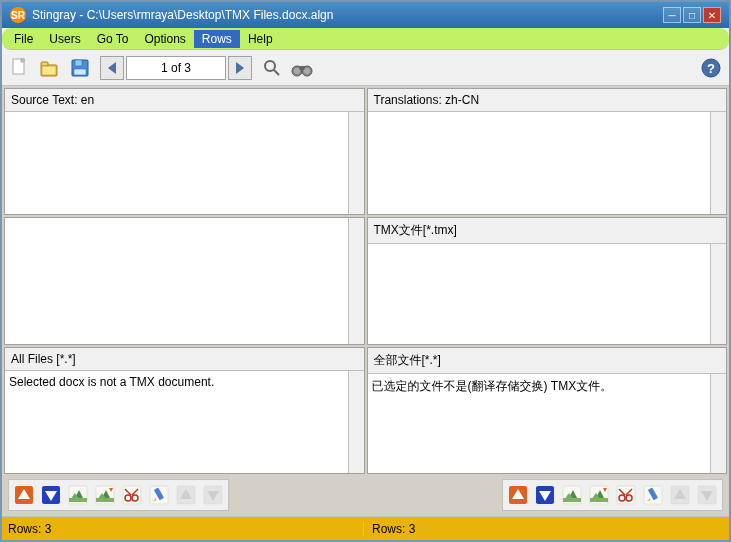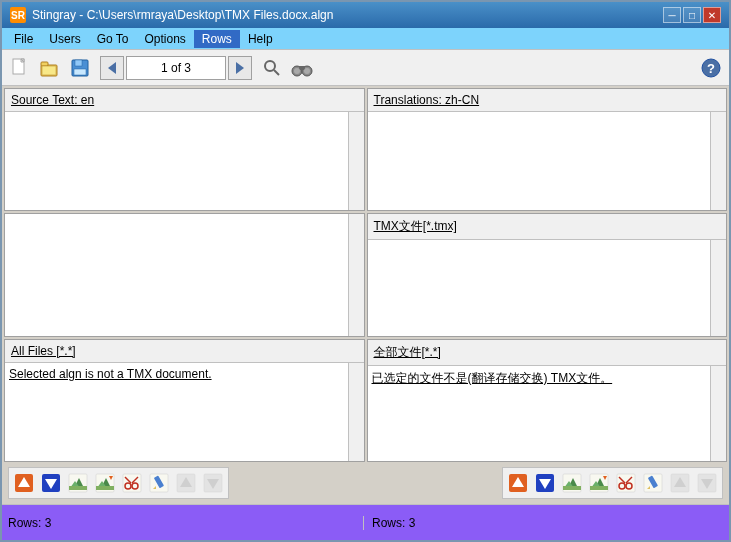--- a/index.html
+++ b/index.html
@@ -30,21 +30,21 @@
     }
     .titlebar-left {
       display: flex;
       align-items: center;
       gap: 6px;
     }
     .titlebar-icon {
       width: 16px;
       height: 16px;
       background: #ff8c00;
-      border-radius: 2px;
+      border-radius: 8px;
       display: flex;
       align-items: center;
       justify-content: center;
       font-size: 10px;
       color: white;
       font-weight: bold;
     }
     .titlebar-text {
       font-size: 12px;
       font-weight: normal;
@@ -61,26 +61,27 @@
       cursor: pointer;
       display: flex;
       align-items: center;
       justify-content: center;
       font-size: 10px;
       color: white;
       background: rgba(255,255,255,0.1);
     }
     .titlebar-btn.close { background: #c0392b; }
     .menubar {
-      background: #7dd3fc;
+      background: #bef264;
       border-bottom: 1px solid #c0c0c0;
       display: flex;
       align-items: center;
       padding: 2px 4px;
       height: 22px;
+      border-radius: 9px;
     }
     .menu-item {
       padding: 2px 8px;
       cursor: pointer;
       font-size: 12px;
       color: #000;
     }
     .menu-item.active {
       background: #316ac5;
       color: white;
@@ -154,21 +155,20 @@
       gap: 2px;
       flex: 1;
     }
     .panel {
       background: white;
       border: 1px solid #a0a0a0;
       display: flex;
       flex-direction: column;
       overflow: hidden;
       flex: 1;
-      text-decoration: underline;
     }
     .panel-header {
       padding: 4px 6px;
       font-size: 12px;
       color: #000;
       background: #f0f0f0;
       border-bottom: 1px solid #c0c0c0;
     }
     .panel-body {
       flex: 1;
@@ -208,26 +208,26 @@
       border: 1px solid transparent;
       background: transparent;
       cursor: pointer;
       display: flex;
       align-items: center;
       justify-content: center;
       font-size: 12px;
     }
     .btm-btn.disabled { opacity: 0.4; cursor: default; }
     .statusbar {
-      background: #8b5cf6;
+      background: #eab308;
       border-top: 1px solid #c0c0c0;
       display: flex;
       padding: 3px 6px;
       font-size: 12px;
-      height: 36px;
+      height: 24px;
       align-items: center;
     }
     .status-left {
       flex: 1;
     }
     .status-right {
       flex: 1;
       padding-left: 8px;
       border-left: 1px solid #c0c0c0;
       margin-left: 4px;
@@ -354,21 +354,21 @@
         <div class="panel-body">
           <div class="scrollbar-stub"></div>
         </div>
       </div>
     </div>
 
     <div class="bottom-row">
       <div class="panel">
         <div class="panel-header">All Files [*.*]</div>
         <div class="panel-body">
-          <div class="panel-text">Selected algn is not a TMX document.</div>
+          <div class="panel-text">Selected docx is not a TMX document.</div>
           <div class="scrollbar-stub"></div>
         </div>
       </div>
       <div class="panel">
         <div class="panel-header">全部文件[*.*]</div>
         <div class="panel-body">
           <div class="panel-text">已选定的文件不是(翻译存储交换) TMX文件。</div>
           <div class="scrollbar-stub"></div>
         </div>
       </div>

